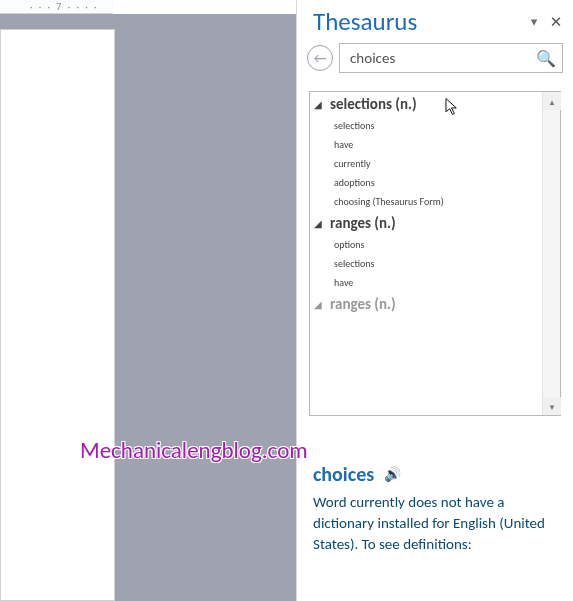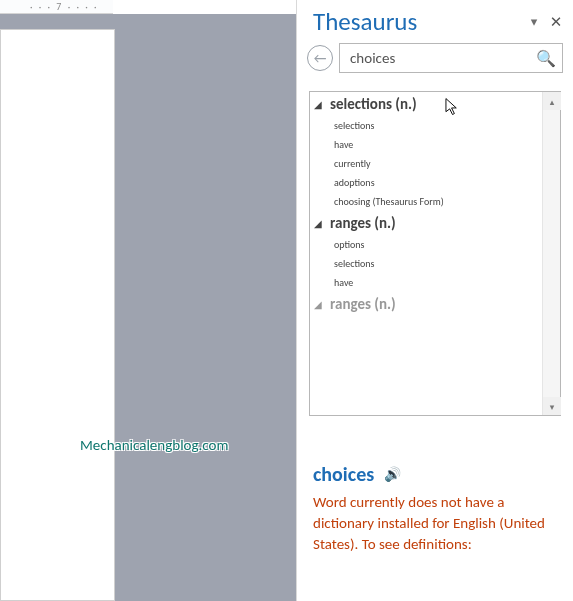--- a/index.html
+++ b/index.html
@@ -121,27 +121,27 @@
       padding: 46px 14px 0 16px;
     }
     .def-head {
       display: flex; align-items: center; gap: 10px;
     }
     .def-word {
       color: #1f6db5; font-size: 20px; font-weight: 600;
     }
     .speaker { color: #a6a6a6; font-size: 14px; cursor: pointer; }
     .def-text {
-      color: #c2410c; font-size: 15px; margin-top: 6px; line-height: 1.4;
+      color: #0c4a6e; font-size: 15px; margin-top: 6px; line-height: 1.4;
     }
     .watermark {
       position: absolute;
       left: 80px; top: 436px;
-      font-size: 15px; font-weight: 500;
-      color: #0f766e;
+      font-size: 23px; font-weight: 500;
+      color: #a21caf;
       text-shadow: 1px 1px 0 #fff, -1px -1px 0 #fff, 1px -1px 0 #fff, -1px 1px 0 #fff;
       z-index: 50;
     }
   </style>
 </head>
 <body>
 
 <div class="ruler">· · · 7 · · · ·</div>
 
 <div class="doc-area">

